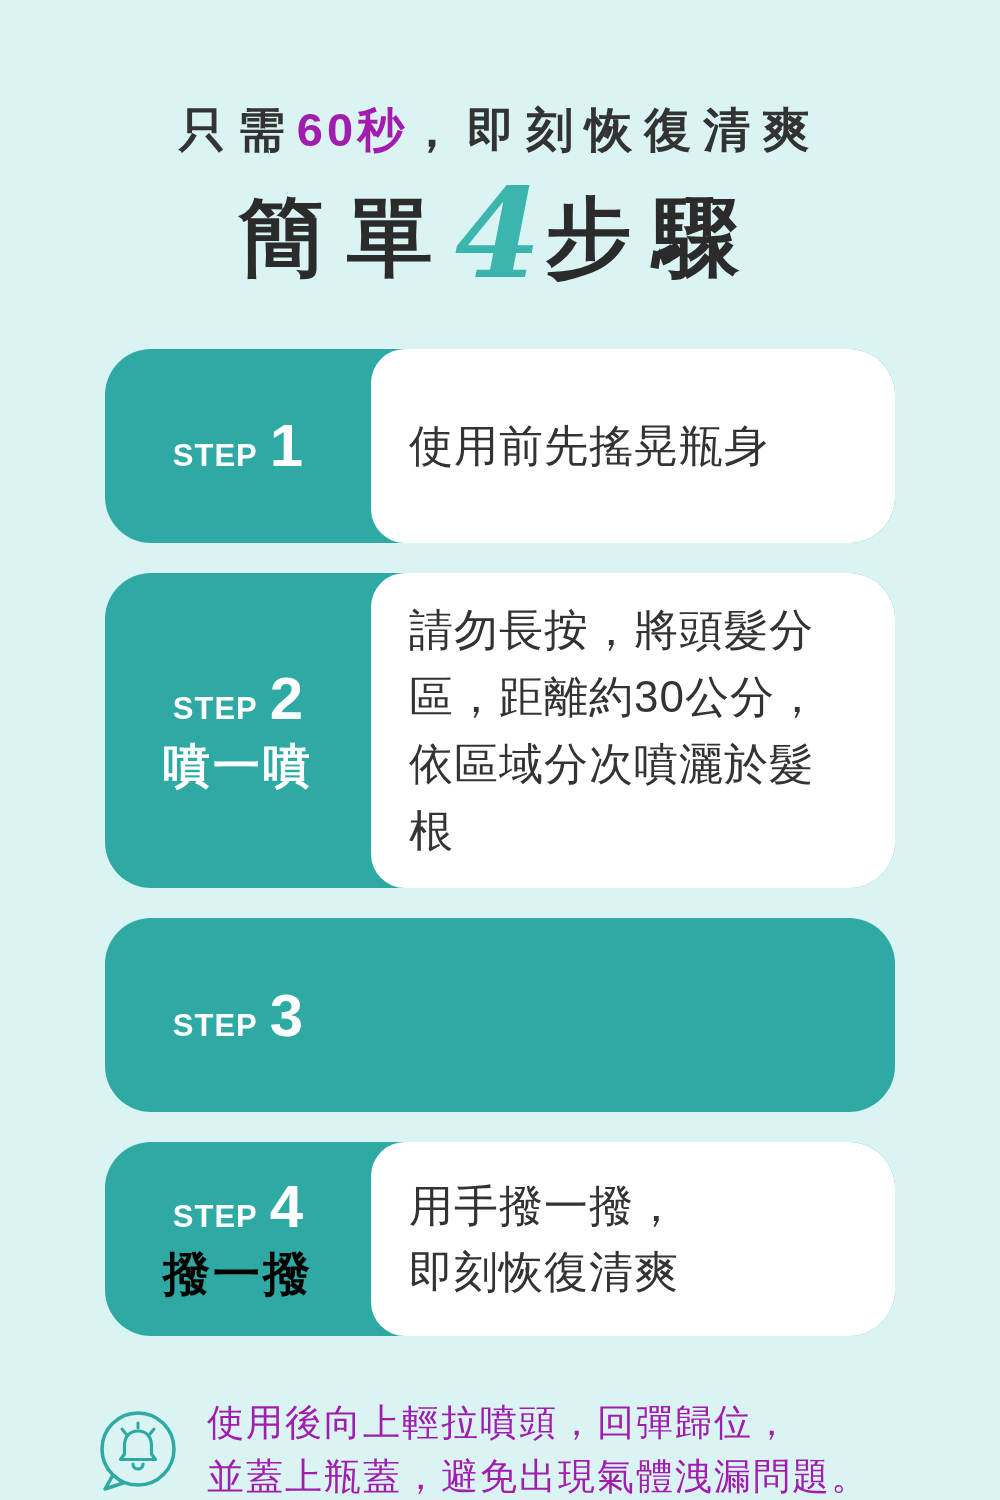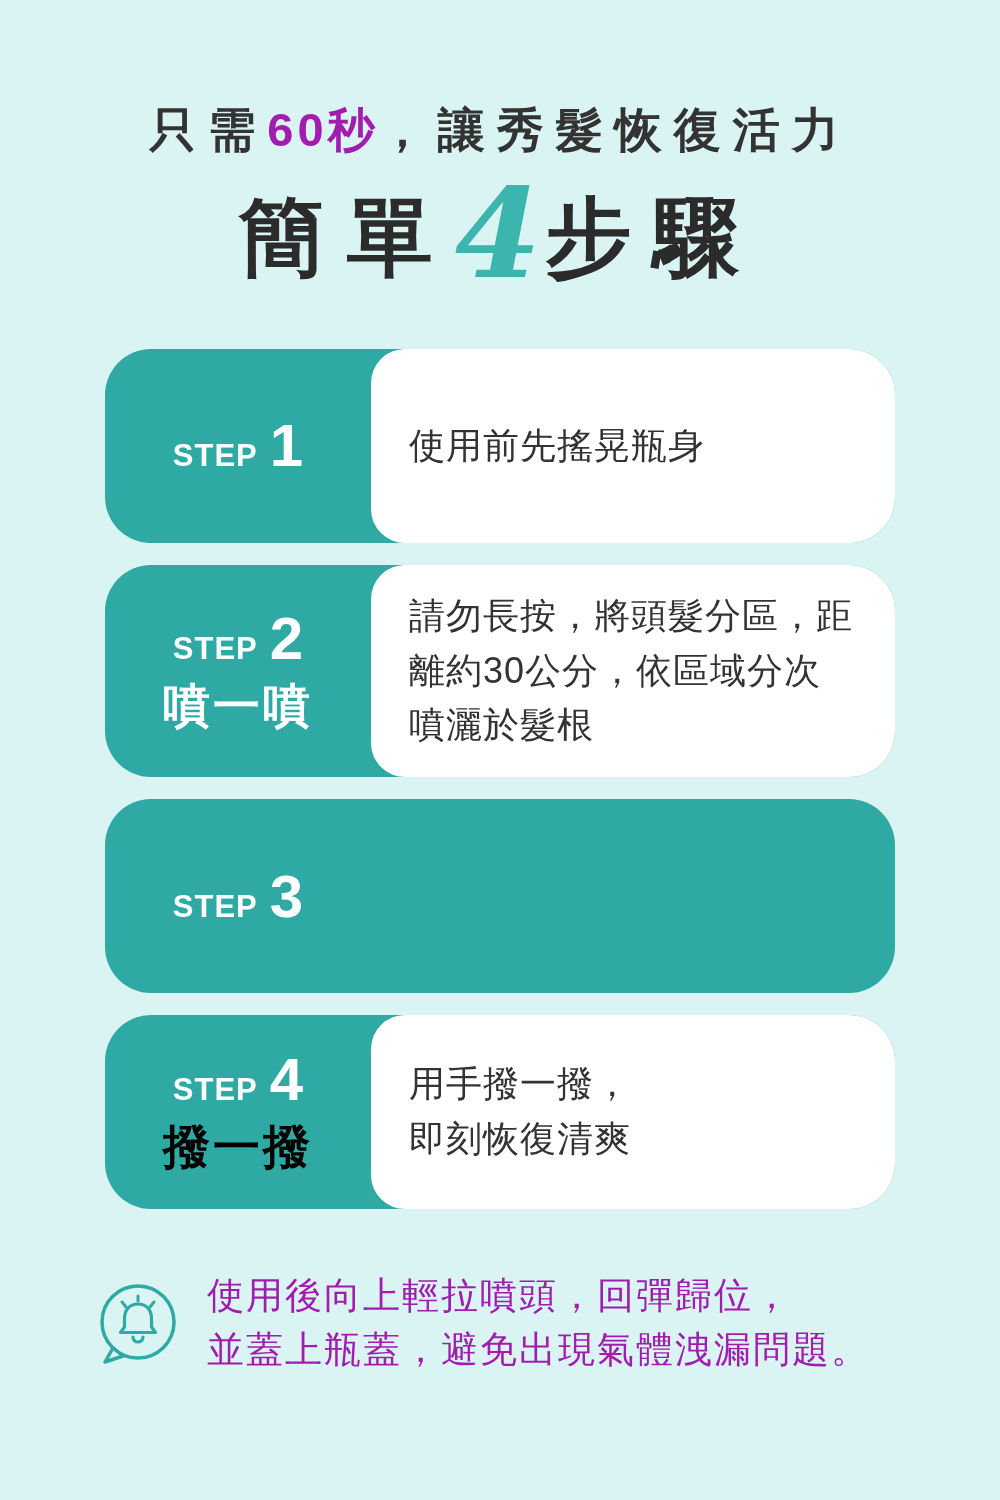--- a/index.html
+++ b/index.html
@@ -40,21 +40,21 @@
     letter-spacing: 0;
     margin: 0 4px 0 0;
   }
 
   
   .cards {
     width: 790px;
     margin: 64px auto 10px;
     display: flex;
     flex-direction: column;
-    gap: 22px;
+    gap: 30px;
   }
   .card {
     background: #2fa9a4;
     border-radius: 46px;
     display: flex;
     min-height: 194px;
   }
   .card-left {
     width: 266px;
     flex: 0 0 266px;
@@ -77,21 +77,21 @@
   .step-name.yellow { color: #000000; }
   .card-right {
     flex: 1;
     background: #ffffff;
     border-radius: 34px 46px 46px 34px;
     display: flex;
     align-items: center;
     padding: 24px 38px;
   }
   .step-desc {
-    font-size: 36px;
+    font-size: 44px;
     line-height: 1.52;
     color: #333333;
     letter-spacing: 1px;
     white-space: pre-line;
   }
 
   
   .note {
     width: 810px;
     margin: 60px auto 0;
@@ -107,21 +107,21 @@
     letter-spacing: 2px;
     line-height: 1.45;
     white-space: pre-line;
   }
 </style>
 </head>
 <body>
 
 <div class="header">
   <div class="title-line1">
-    <span>只需</span><span class="hl">60秒</span><span>，讓秀髮恢復活力</span>
+    <span>只需</span><span class="hl">60秒</span><span>，即刻恢復清爽</span>
   </div>
   <div class="title-line2">
     <span>簡單</span><span class="big-num">4</span><span>步驟</span>
   </div>
 </div>
 
 <div class="cards">
 
   <div class="card">
     <div class="card-left">

